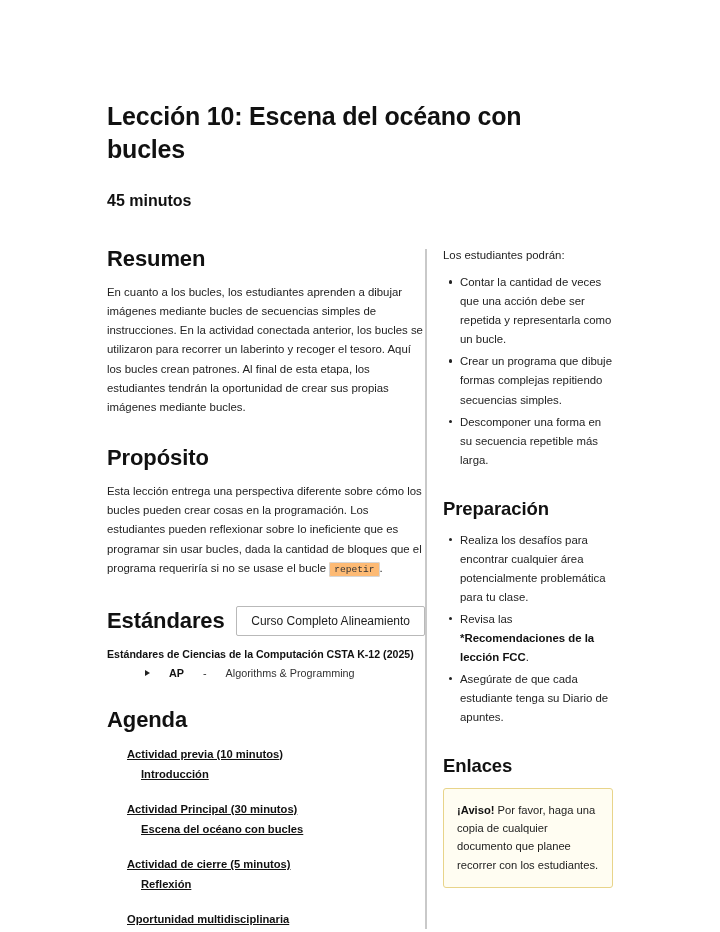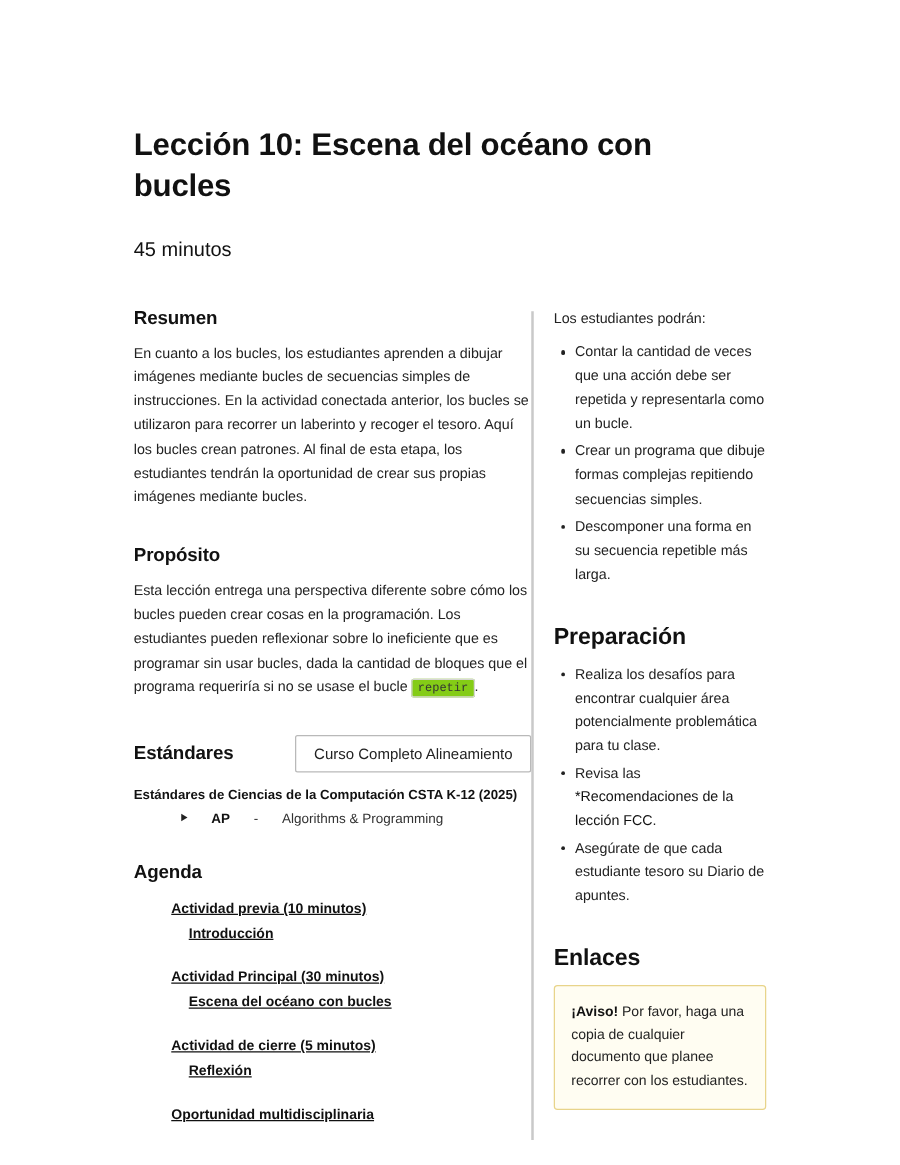--- a/index.html
+++ b/index.html
@@ -27,21 +27,21 @@
     font-size: 25px;
     font-weight: bold;
     line-height: 1.32;
     letter-spacing: -0.2px;
     margin: 0;
     max-width: 440px;
     color: #111111;
   }
   .lesson-duration {
     font-size: 16px;
-    font-weight: normal;
+    font-weight: bold;
     margin: 26px 0 0 0;
     color: #111111;
   }
 
   
   .columns {
     display: flex;
     margin-top: 36px;
     align-items: flex-start;
   }
@@ -63,36 +63,36 @@
     box-sizing: border-box;
   }
 
   h2.section-title {
     font-size: 18.5px;
     font-weight: bold;
     margin: 0 0 11px 0;
     color: #111111;
     letter-spacing: -0.1px;
   }
-  .col-left h2.section-title { font-size: 15px; }
+  .col-left h2.section-title { font-size: 22px; }
   .block { margin-bottom: 28px; }
   .block:last-child { margin-bottom: 0; }
 
   p.body-text {
     font-size: 11.4px;
     line-height: 1.68;
     margin: 0;
     color: #222222;
   }
 
   code.inline-code {
     font-family: "Liberation Mono", monospace;
     font-size: 9.6px;
     border: 1px solid #d6d6d6;
-    background: #84cc16;
+    background: #fdba74;
     padding: 1px 4px;
     border-radius: 2px;
     color: #333333;
     white-space: nowrap;
   }
 
   
   .standards-head {
     display: flex;
     align-items: center;
@@ -134,21 +134,21 @@
     border-left: 5px solid #222222;
     border-top: 3.6px solid transparent;
     border-bottom: 3.6px solid transparent;
     position: relative;
     top: -1px;
   }
   .standard-code { font-weight: bold; color: #111111; }
 
   
   .agenda-list {
-    margin: 10px;
+    margin: 0;
     padding: 0;
     list-style: none;
   }
   .agenda-group { margin-bottom: 15px; }
   .agenda-group:last-child { margin-bottom: 0; }
   .agenda-main {
     display: inline-block;
     font-size: 11.2px;
     font-weight: bold;
     color: #111111;
@@ -191,21 +191,21 @@
   ul.bullets li::before {
     content: "";
     position: absolute;
     left: -11px;
     top: 7px;
     width: 3.4px;
     height: 3.4px;
     border-radius: 50%;
     background: #222222;
   }
-  .bold-inline { font-weight: normal; color: #111111; }
+  .bold-inline { font-weight: bold; color: #111111; }
 
   
   .notice-box {
     border: 1px solid #e8d48a;
     background: #fffdf2;
     border-radius: 3px;
     padding: 12px 13px 13px 13px;
     font-size: 11.2px;
     line-height: 1.62;
     color: #222222;
@@ -283,21 +283,21 @@
           <li>Crear un programa que dibuje formas complejas repitiendo secuencias simples.</li>
           <li>Descomponer una forma en su secuencia repetible más larga.</li>
         </ul>
       </div>
 
       <div class="block">
         <h2 class="section-title">Preparación</h2>
         <ul class="bullets">
           <li>Realiza los desafíos para encontrar cualquier área potencialmente problemática para tu clase.</li>
           <li><span>Revisa las </span><span class="bold-inline">*Recomendaciones de la lección FCC</span><span>.</span></li>
-          <li>Asegúrate de que cada estudiante tesoro su Diario de apuntes.</li>
+          <li>Asegúrate de que cada estudiante tenga su Diario de apuntes.</li>
         </ul>
       </div>
 
       <div class="block">
         <h2 class="section-title">Enlaces</h2>
         <div class="notice-box">
           <span class="notice-label">¡Aviso!</span><span> Por favor, haga una copia de cualquier documento que planee recorrer con los estudiantes.</span>
         </div>
 
       </div>

